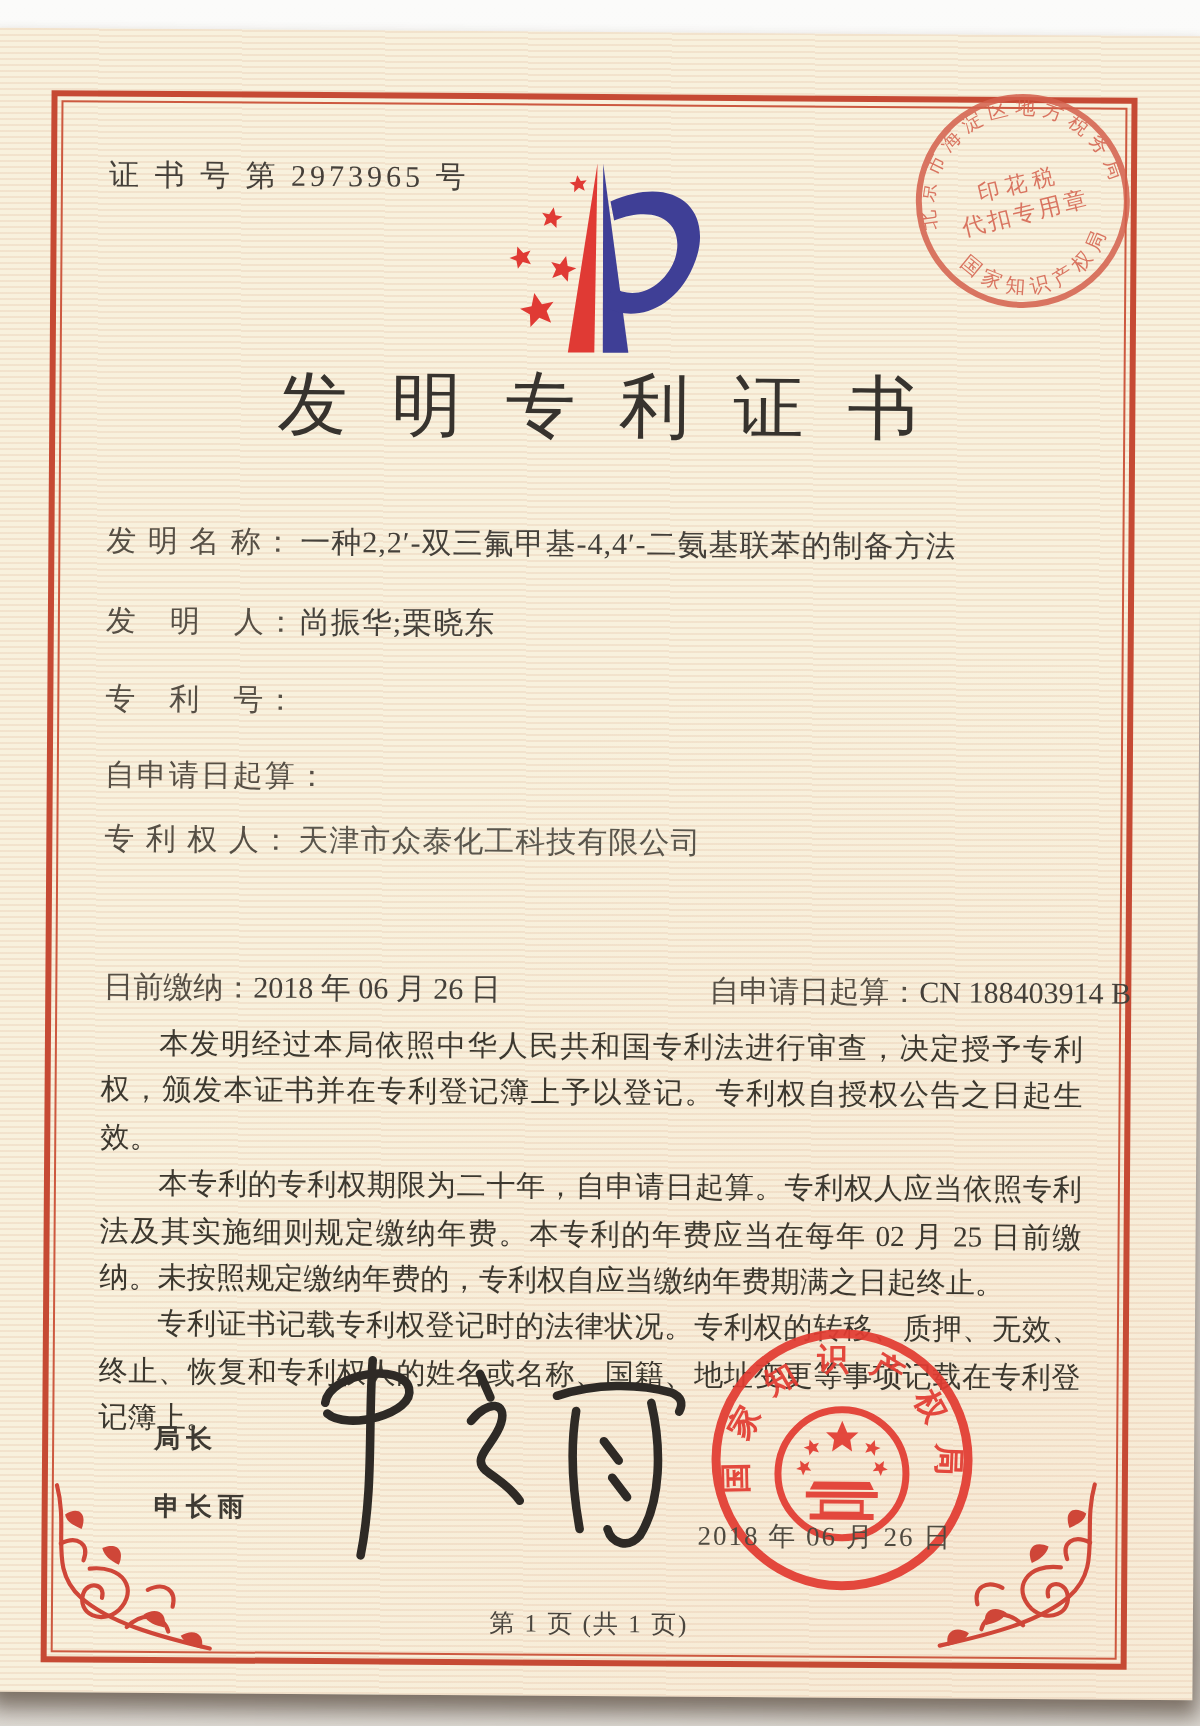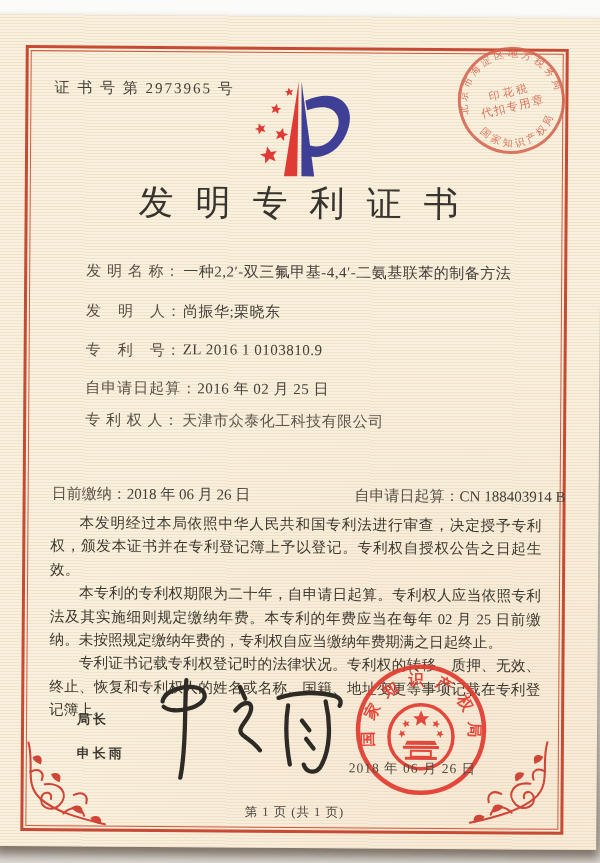--- a/index.html
+++ b/index.html
@@ -12,21 +12,21 @@
       radial-gradient(120% 90% at 80% 90%, rgba(235,170,140,.10), rgba(0,0,0,0) 60%),
       repeating-linear-gradient(0deg, rgba(203,128,92,.13) 0px, rgba(203,128,92,.13) 1px, rgba(0,0,0,0) 1px, rgba(0,0,0,0) 3px);
     box-shadow:3px 9px 10px rgba(70,55,42,.55), -2px 2px 6px rgba(120,100,80,.25);}
   .frame{position:absolute;left:28px;top:31px;width:537px;height:780px;border:3px solid #c64a34;}
   .frame-inner{position:absolute;inset:2px;border:1px solid #cd5940;}
   .certno{position:absolute;left:57px;top:64px;font-size:15px;color:#45403a;letter-spacing:2px;}
   .logo{position:absolute;left:243px;top:62px;width:124px;height:104px;}
   .title{position:absolute;left:0;top:164px;width:100%;text-align:center;
     font-size:35px;color:#37332e;letter-spacing:22px;text-indent:22px;font-weight:500;}
   .row{position:absolute;left:57px;width:495px;display:flex;font-size:15px;}
-  .row .lbl{flex:0 0 97px;color:#564f45;letter-spacing:1px;white-space:nowrap;margin-left:33px;}
+  .row .lbl{flex:0 0 97px;color:#564f45;letter-spacing:1px;white-space:nowrap;}
   .row .val{color:#44403a;letter-spacing:.5px;white-space:nowrap;}
   .r-name{top:247px}.r-inv{top:287px}.r-pat{top:326px}.r-file{top:364px}.r-own{top:396px}
   .r-own .val{color:#5a564d;}
   .grant{position:absolute;left:57px;top:470px;width:500px;font-size:15px;color:#564f45;}
   .grant .g2{position:absolute;left:303px;top:0;white-space:nowrap;}
   .grant b{font-weight:normal;color:#44403a;}
   .body{position:absolute;left:56px;top:497px;width:491px;font-size:14.6px;line-height:23.4px;
     color:#3c382f;text-align:justify;}
   .body p{margin:0;text-indent:2em;}
   .dirblock{position:absolute;left:84px;top:688px;font-family:"Liberation Sans","DejaVu Sans",sans-serif;
@@ -75,25 +75,23 @@
   <div class="row r-name">
     <span class="lbl">发 明 名 称：</span>
     <span class="val">一种2,2′-双三氟甲基-4,4′-二氨基联苯的制备方法</span>
   </div>
   <div class="row r-inv">
     <span class="lbl">发　明　人：</span>
     <span class="val">尚振华;栗晓东</span>
   </div>
   <div class="row r-pat">
     <span class="lbl">专　利　号：</span>
-    <span class="val">ZL 2016 1 0103810.9</span>
   </div>
   <div class="row r-file">
     <span class="lbl">自申请日起算：</span>
-    <span class="val">2016 年 02 月 25 日</span>
   </div>
   <div class="row r-own">
     <span class="lbl">专 利 权 人：</span>
     <span class="val">天津市众泰化工科技有限公司</span>
   </div>
 
   <div class="grant">
     <span><span>日前缴纳：</span><b>2018 年 06 月 26 日</b></span>
     <span class="g2"><span>自申请日起算：</span><b>CN 188403914 B</b></span>
   </div>

